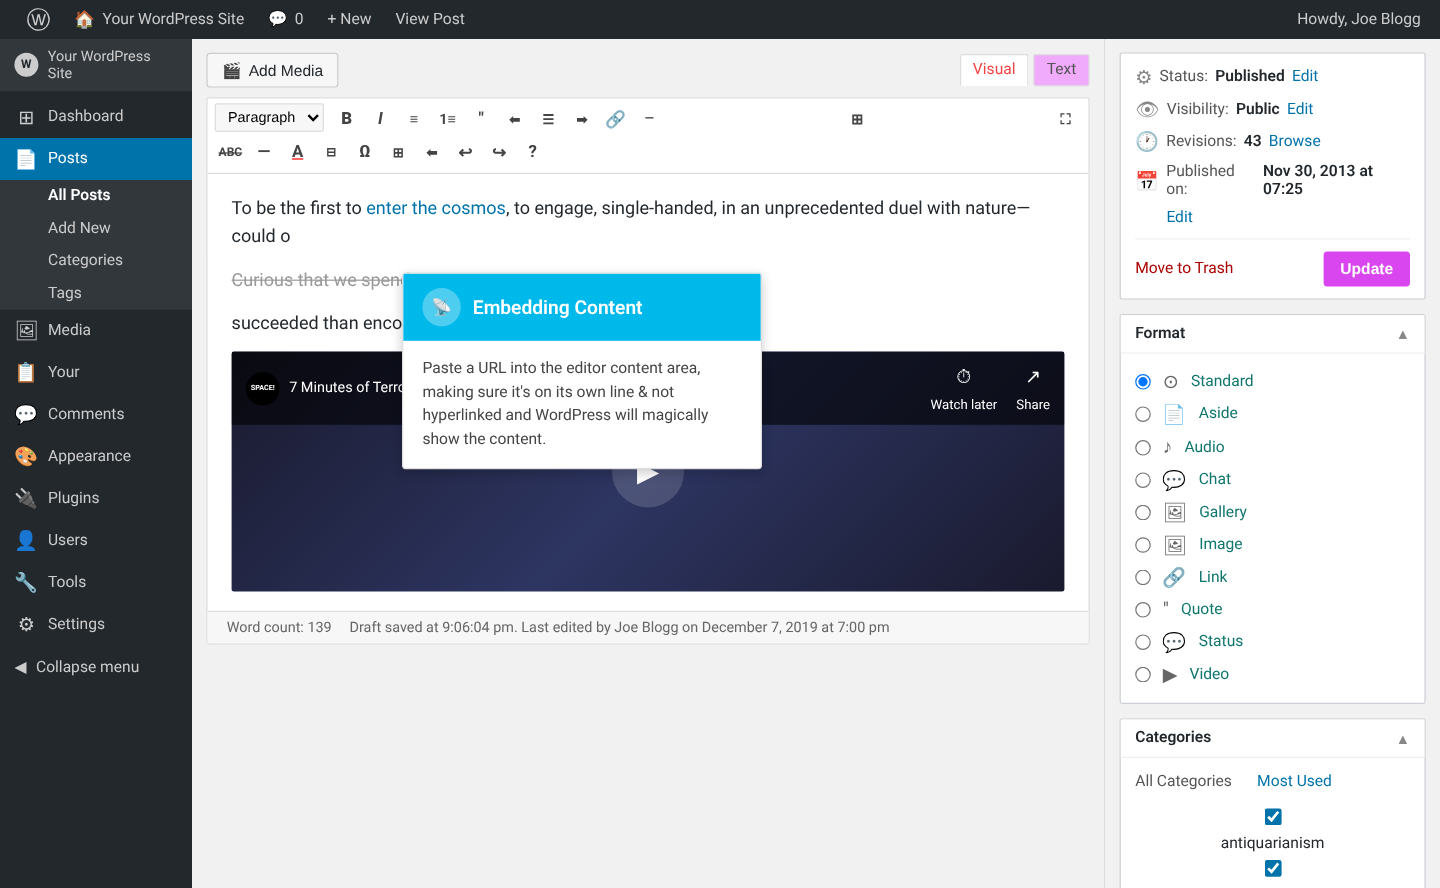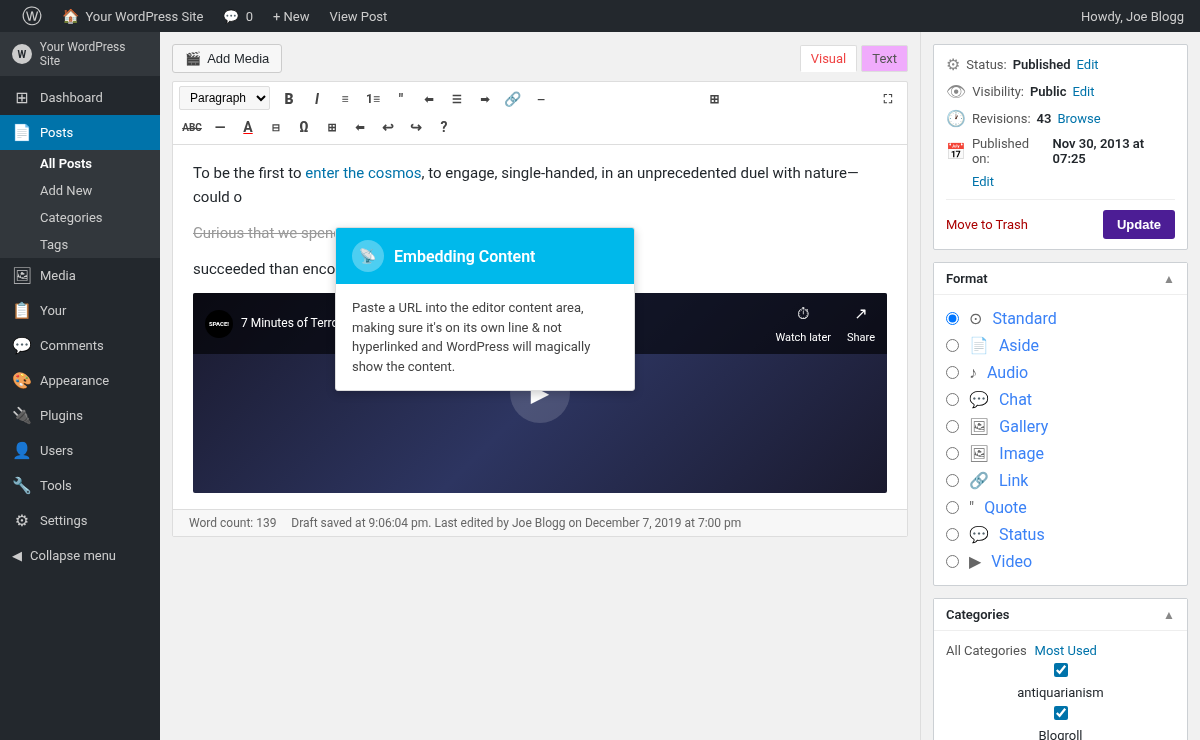--- a/index.html
+++ b/index.html
@@ -373,45 +373,46 @@
     .publish-actions {
       display: flex;
       justify-content: space-between;
       align-items: center;
       margin-top: 10px;
       padding-top: 10px;
       border-top: 1px solid #eee;
     }
     .trash-link { color: #a00; cursor: pointer; font-size: 13px; }
     .update-btn {
-      background: #4c1d95;
+      background: #d946ef;
       color: #fff;
       border: none;
       border-radius: 3px;
       padding: 7px 14px;
       font-size: 13px;
       font-weight: 600;
       cursor: pointer;
     }
 
     
     .format-option {
       display: flex;
       align-items: center;
       gap: 10px;
       padding: 4px 0;
     }
     .format-radio { cursor: pointer; }
     .format-icon { font-size: 16px; color: #666; }
-    .format-label { font-size: 16px; color: #3b82f6; }
+    .format-label { font-size: 13px; color: #0f766e; }
 
     
     .categories-tabs {
       display: flex;
-      gap: 8px;
+      gap: 21px;
+      margin-bottom: 10px;
     }
     .cat-tab {
       font-size: 13px;
       color: #555;
       cursor: pointer;
       padding: 2px 0;
     }
     .cat-tab.active { color: #0073aa; }
     .cat-tab.inactive { color: #555; }
 

